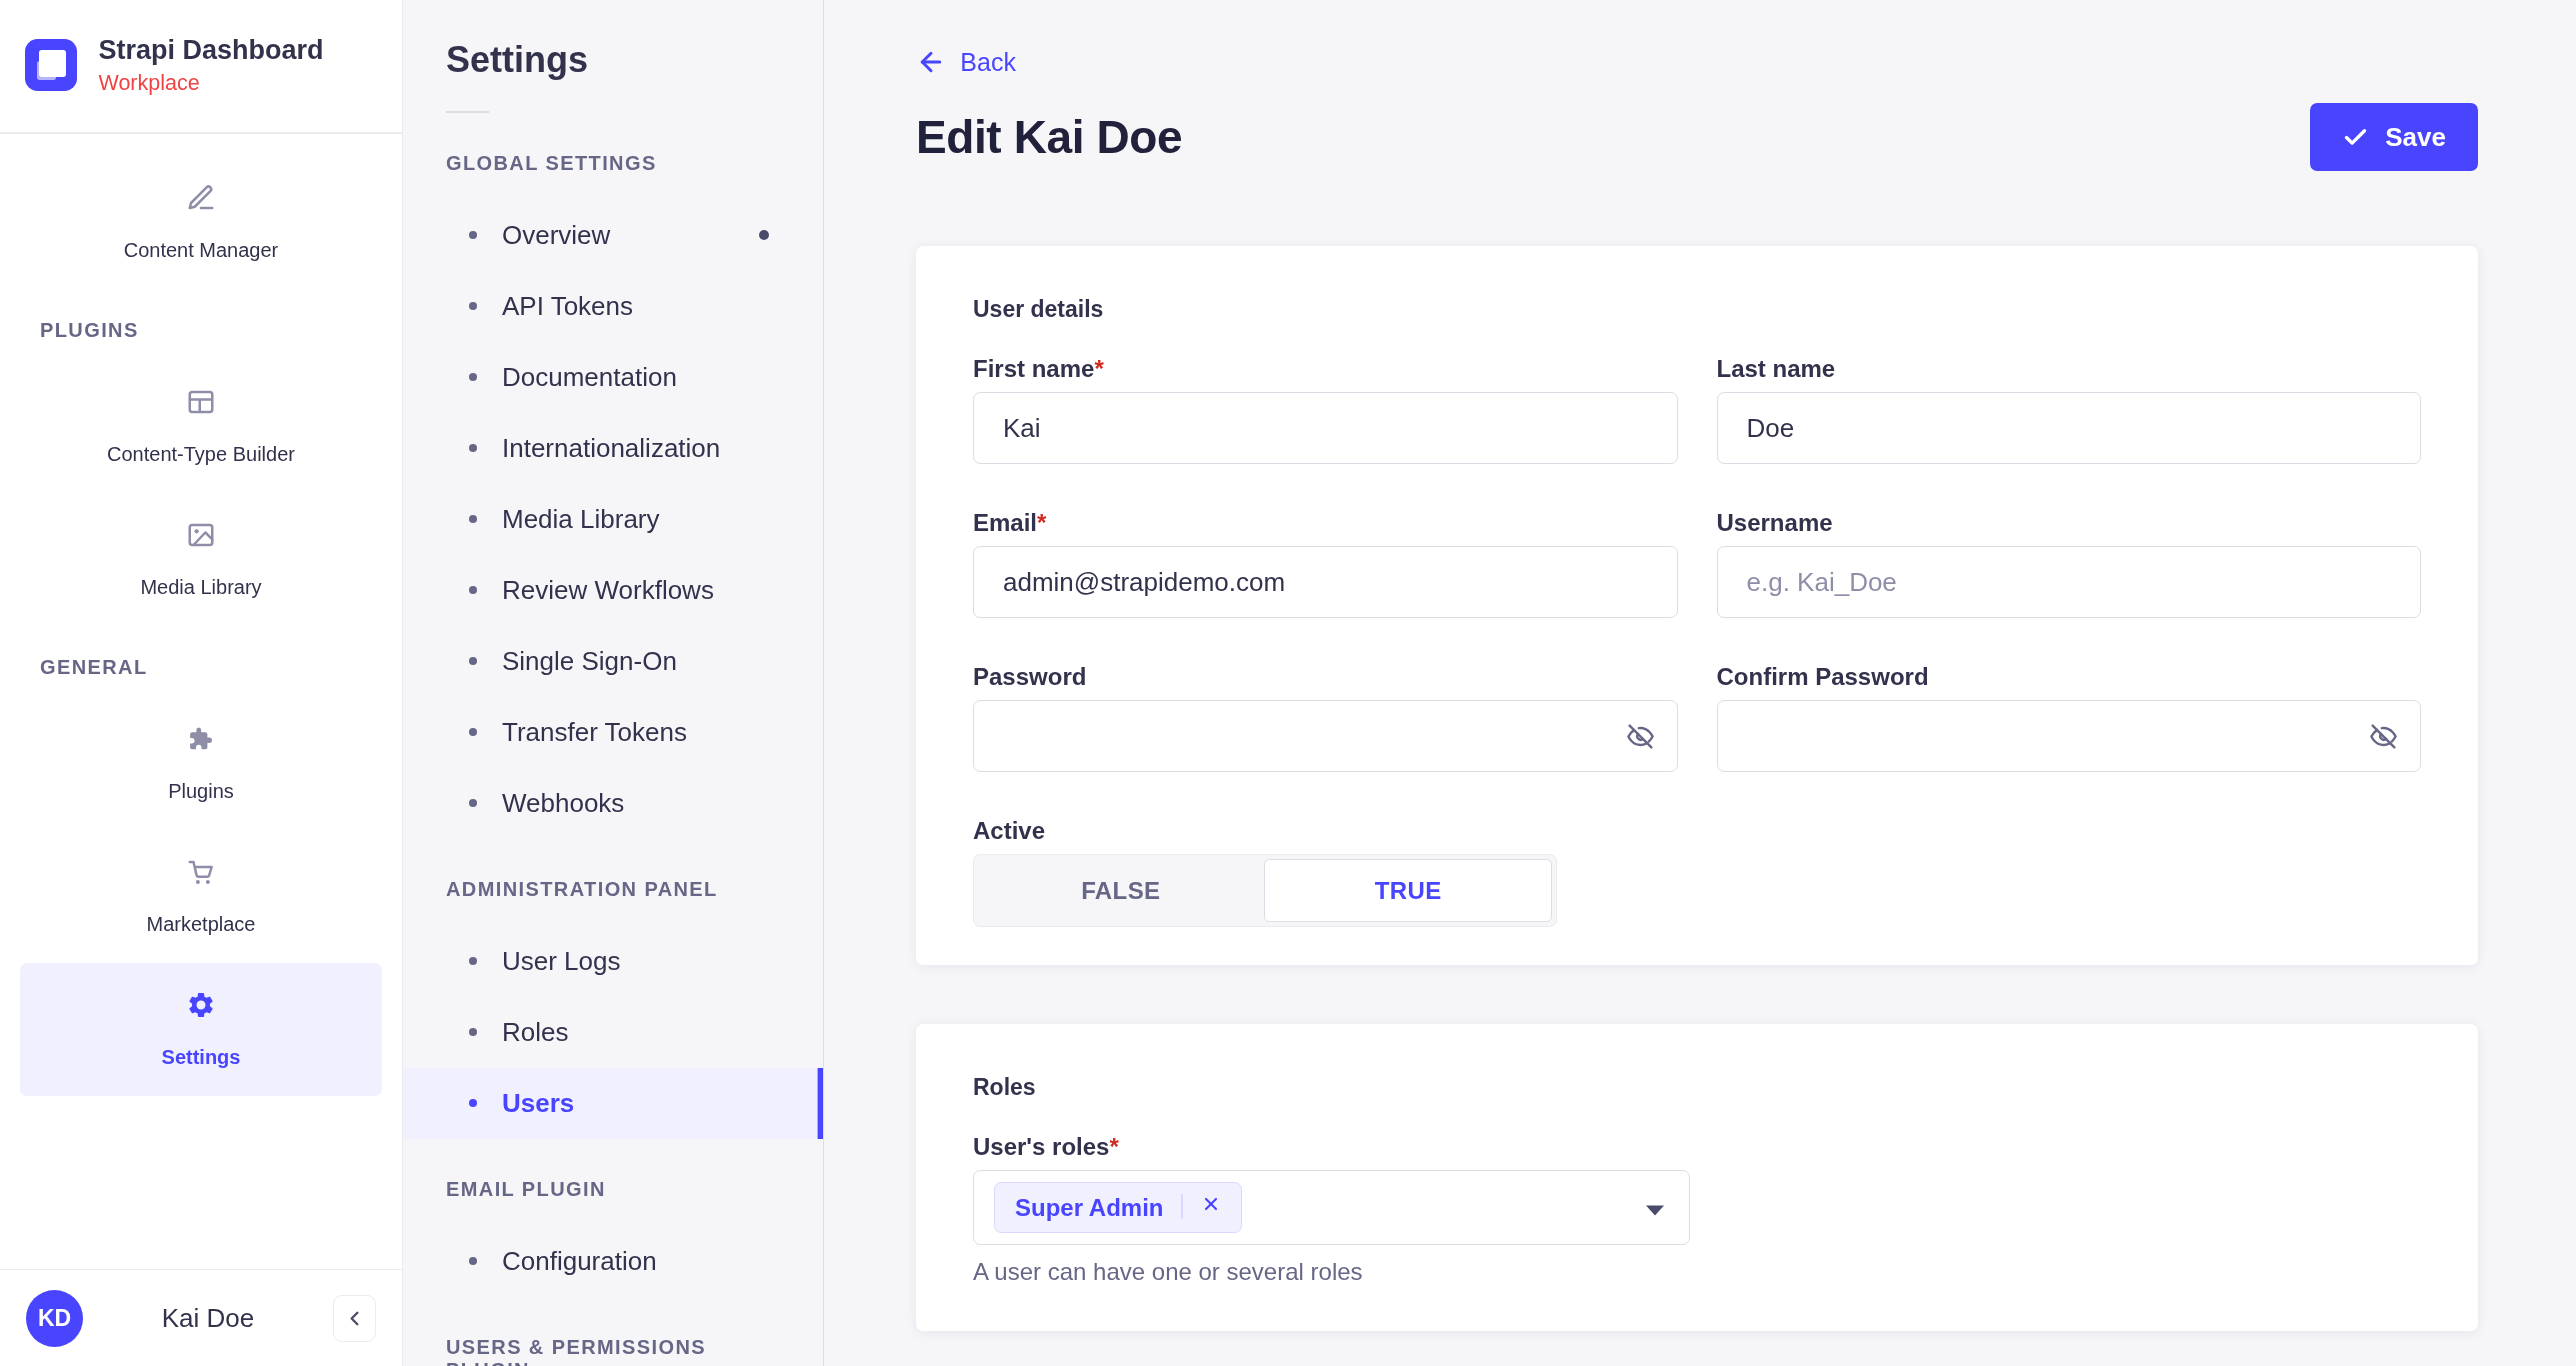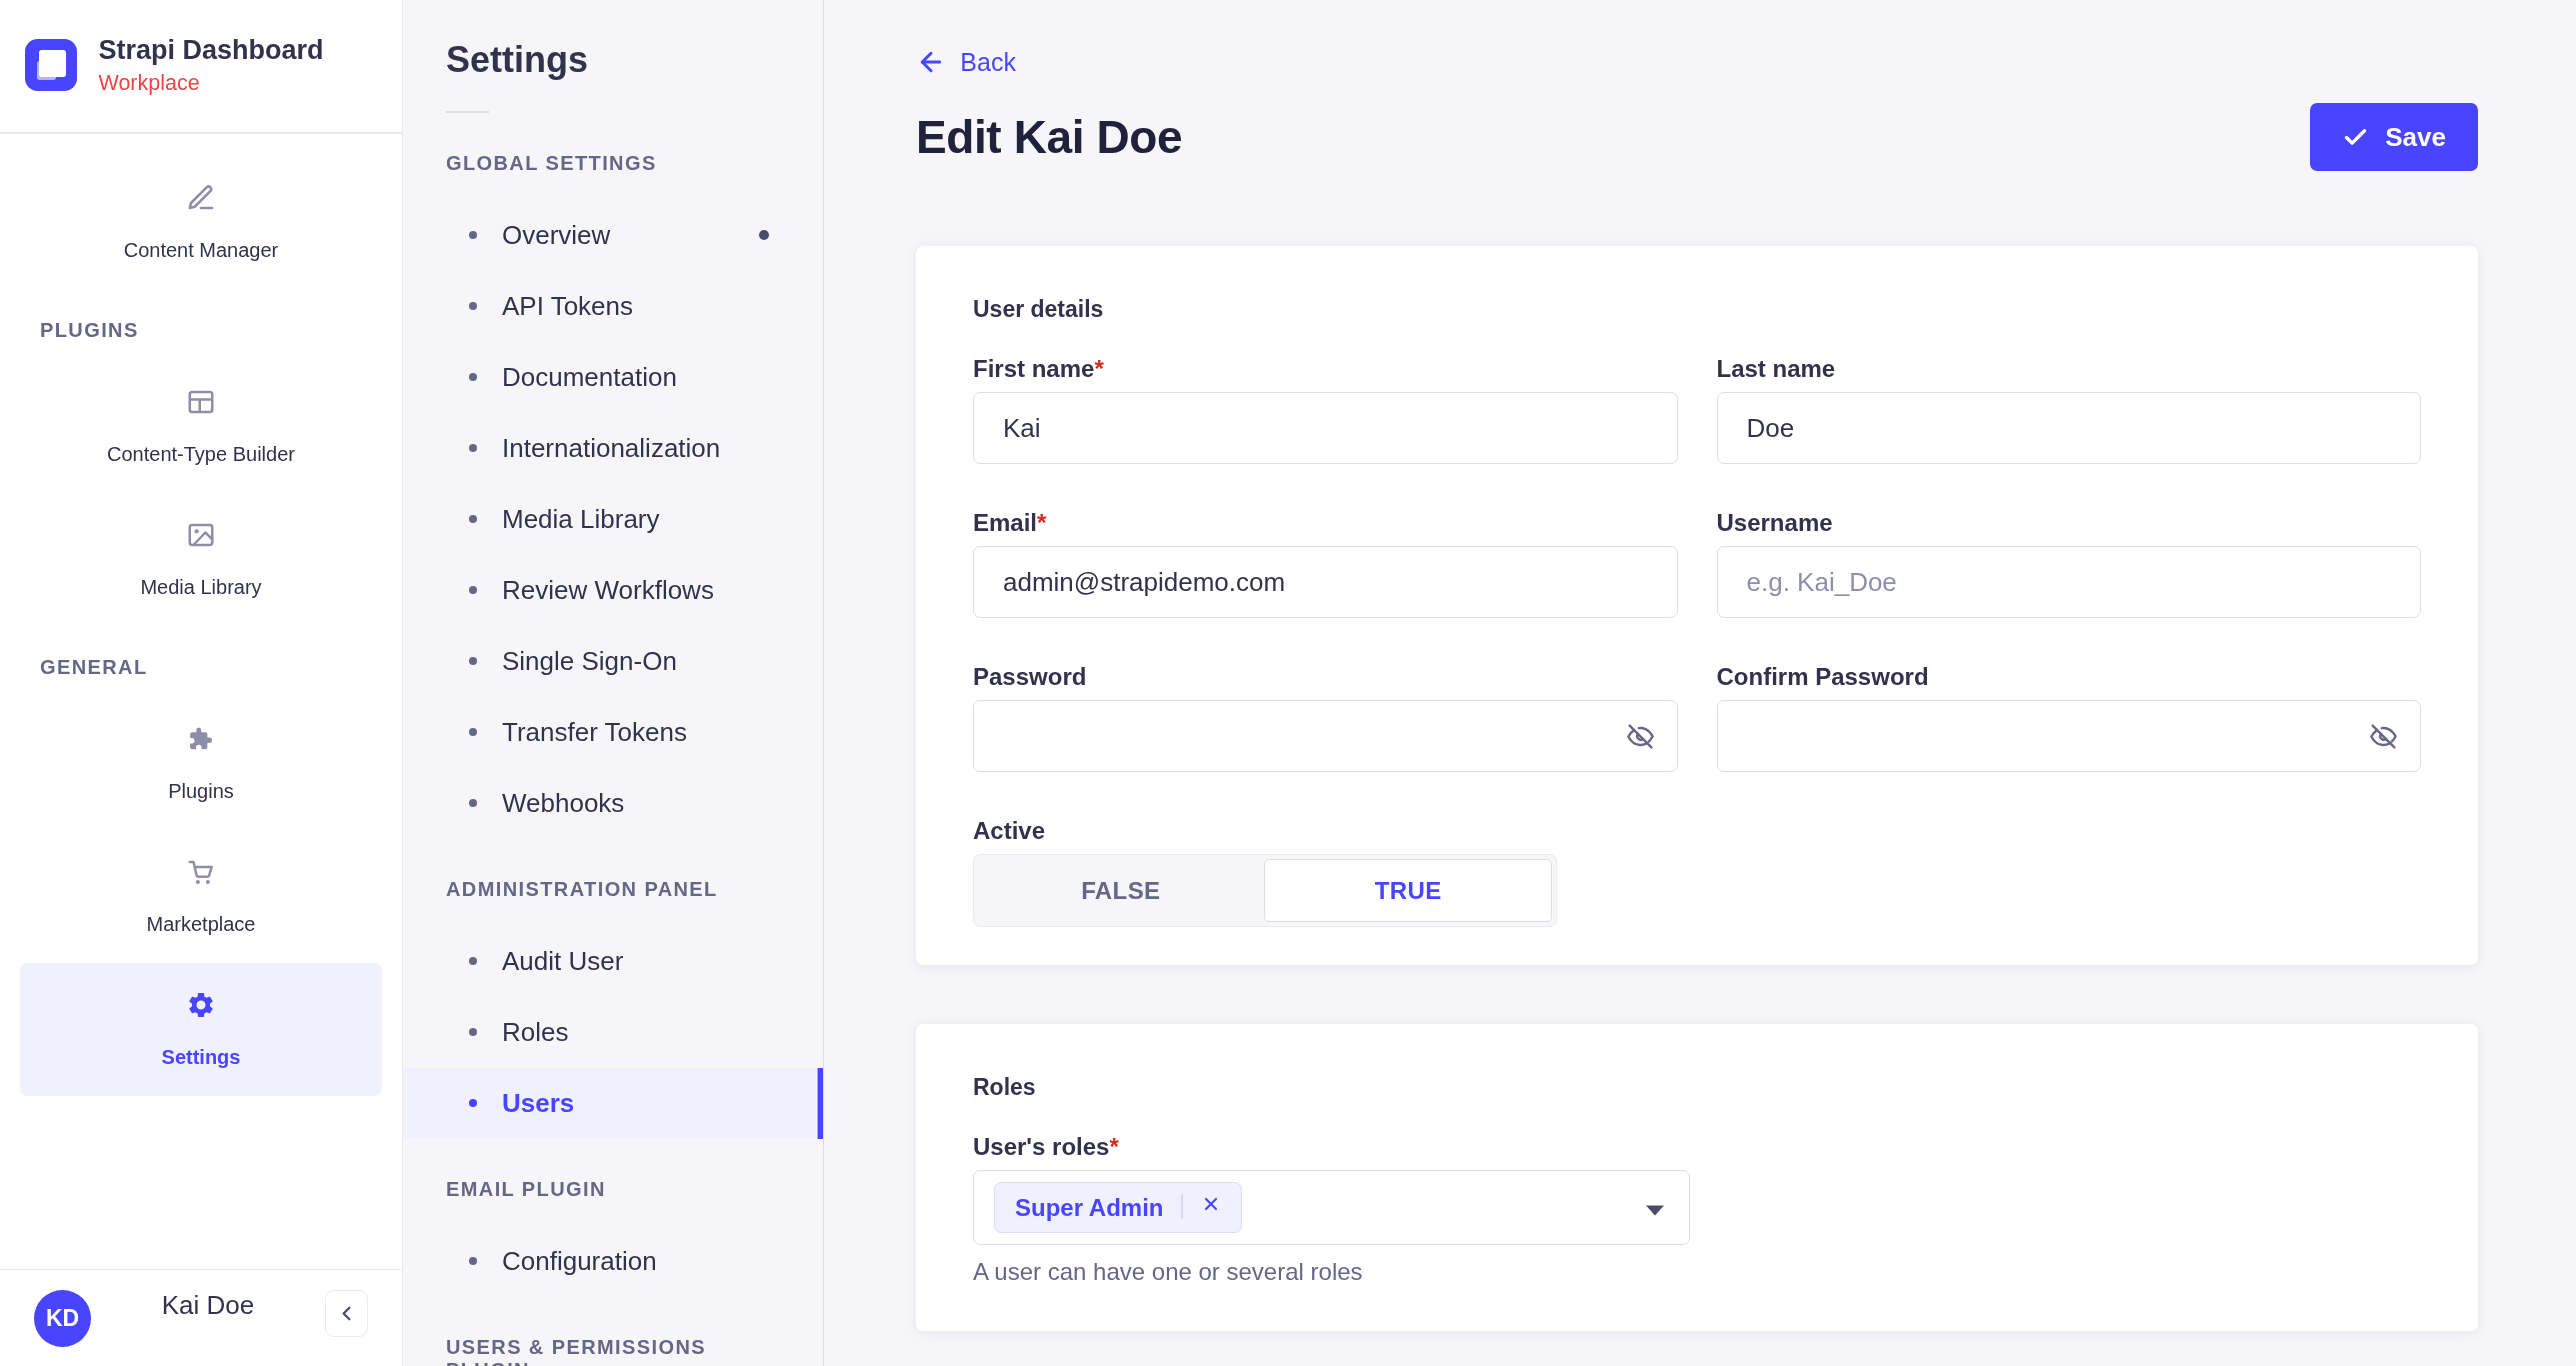--- a/index.html
+++ b/index.html
@@ -36,21 +36,21 @@
   }
   .nav-item .nicon { width:30px; height:30px; color:#8E8EA9; flex:none; display:flex; }
   .nav-item.active { background:#F0F0FF; color:#4945FF; font-weight:700; }
   .nav-item.active .nicon { color:#4945FF; }
   .nav-section-label {
     font-size:20px; font-weight:700; color:#666687;
     letter-spacing:1.4px; padding:0 20px; margin:30px 0 18px;
   }
   .nav-footer {
     margin-top:auto; border-top:1.8px solid #EAEAEF;
-    display:flex; padding:20px 34px; gap:18px;
+    display:flex; align-items:center; padding:20px 26px; gap:18px;
   }
   .avatar {
     width:57px; height:57px; border-radius:50%; background:#4945FF;
     color:#fff; font-size:23px; font-weight:700;
     display:flex; align-items:center; justify-content:center; flex:none;
   }
   .user-name { flex:1; text-align:center; font-size:26px; color:#32324D; }
   .collapse-btn {
     width:43px; height:47px; border:1.8px solid #EAEAEF; border-radius:9px;
     background:#fff; display:flex; align-items:center; justify-content:center;
@@ -285,21 +285,21 @@
   </div>
   <div class="subnav-item">
     <span class="bullet"></span>
     <span>Webhooks</span>
   </div>
 
   <div class="subnav-section-label">ADMINISTRATION PANEL</div>
 
   <div class="subnav-item">
     <span class="bullet"></span>
-    <span>Audit User</span>
+    <span>User Logs</span>
   </div>
   <div class="subnav-item">
     <span class="bullet"></span>
     <span>Roles</span>
   </div>
   <div class="subnav-item active">
     <span class="bullet"></span>
     <span>Users</span>
   </div>
 

